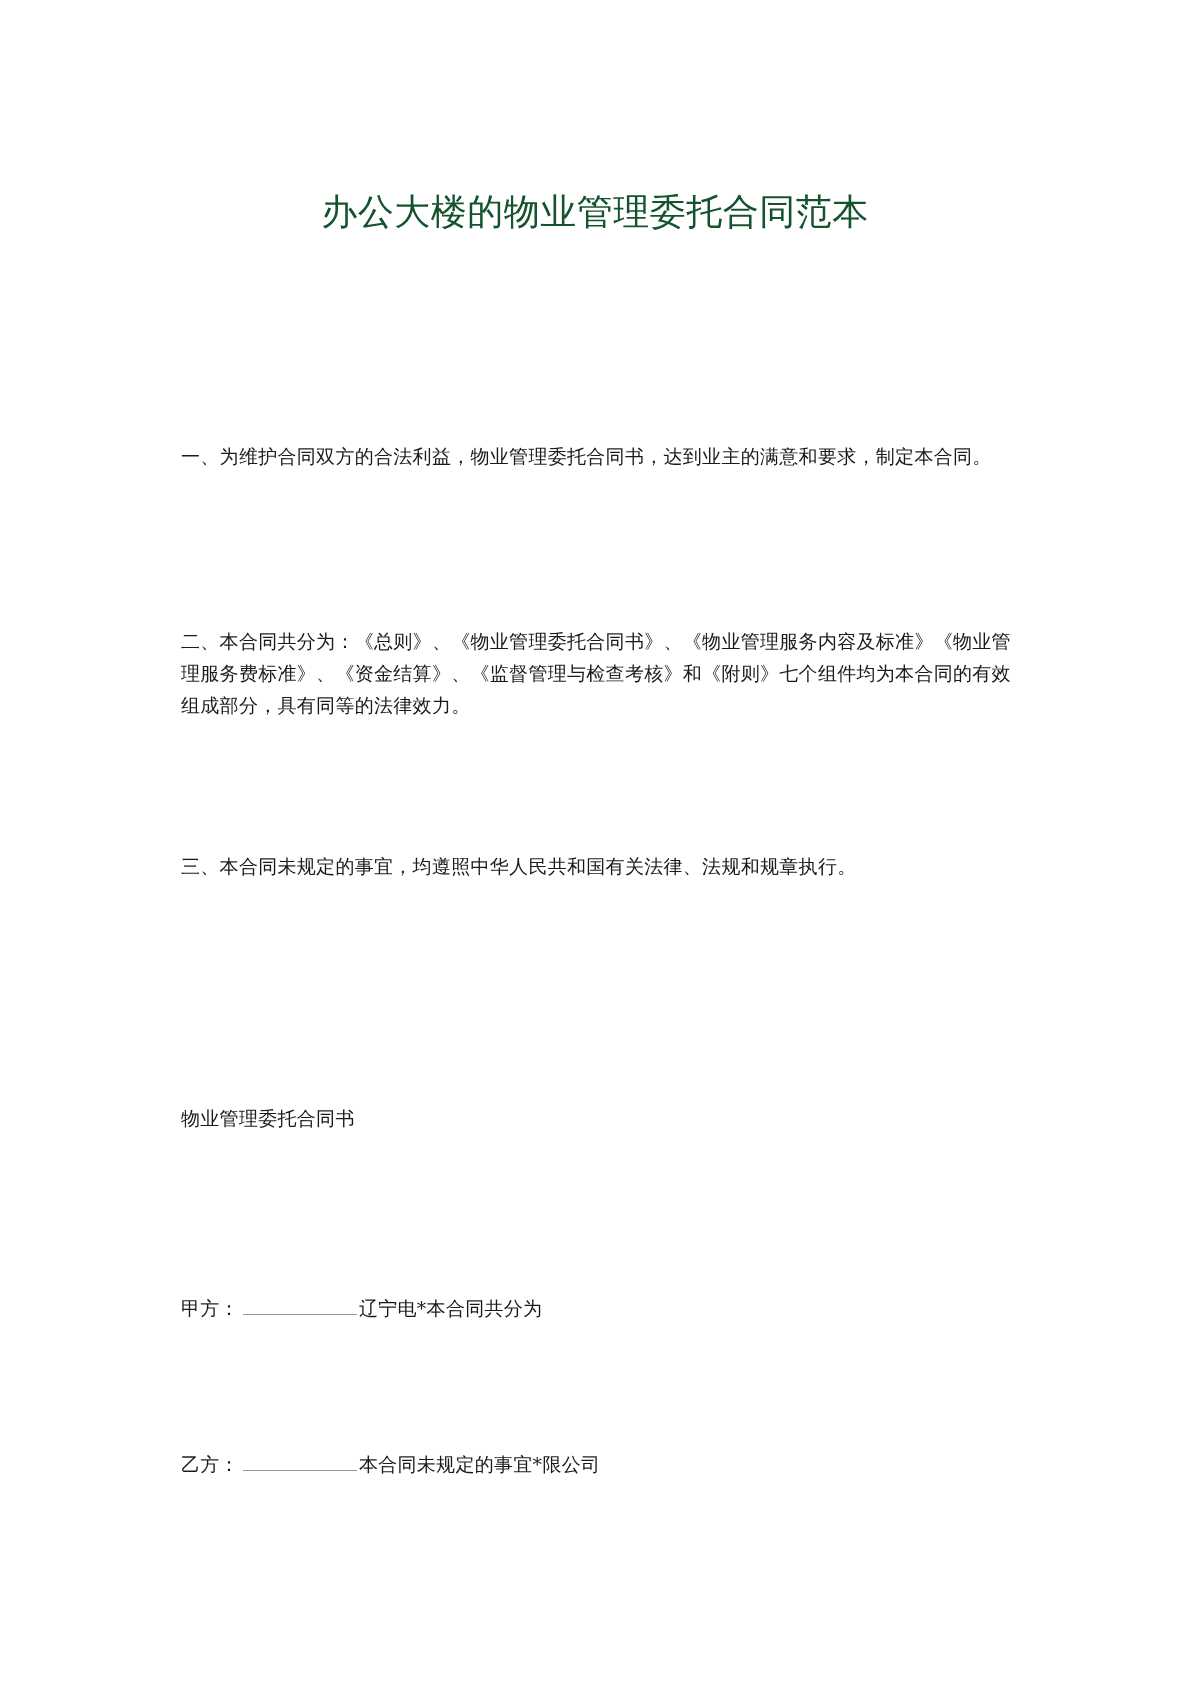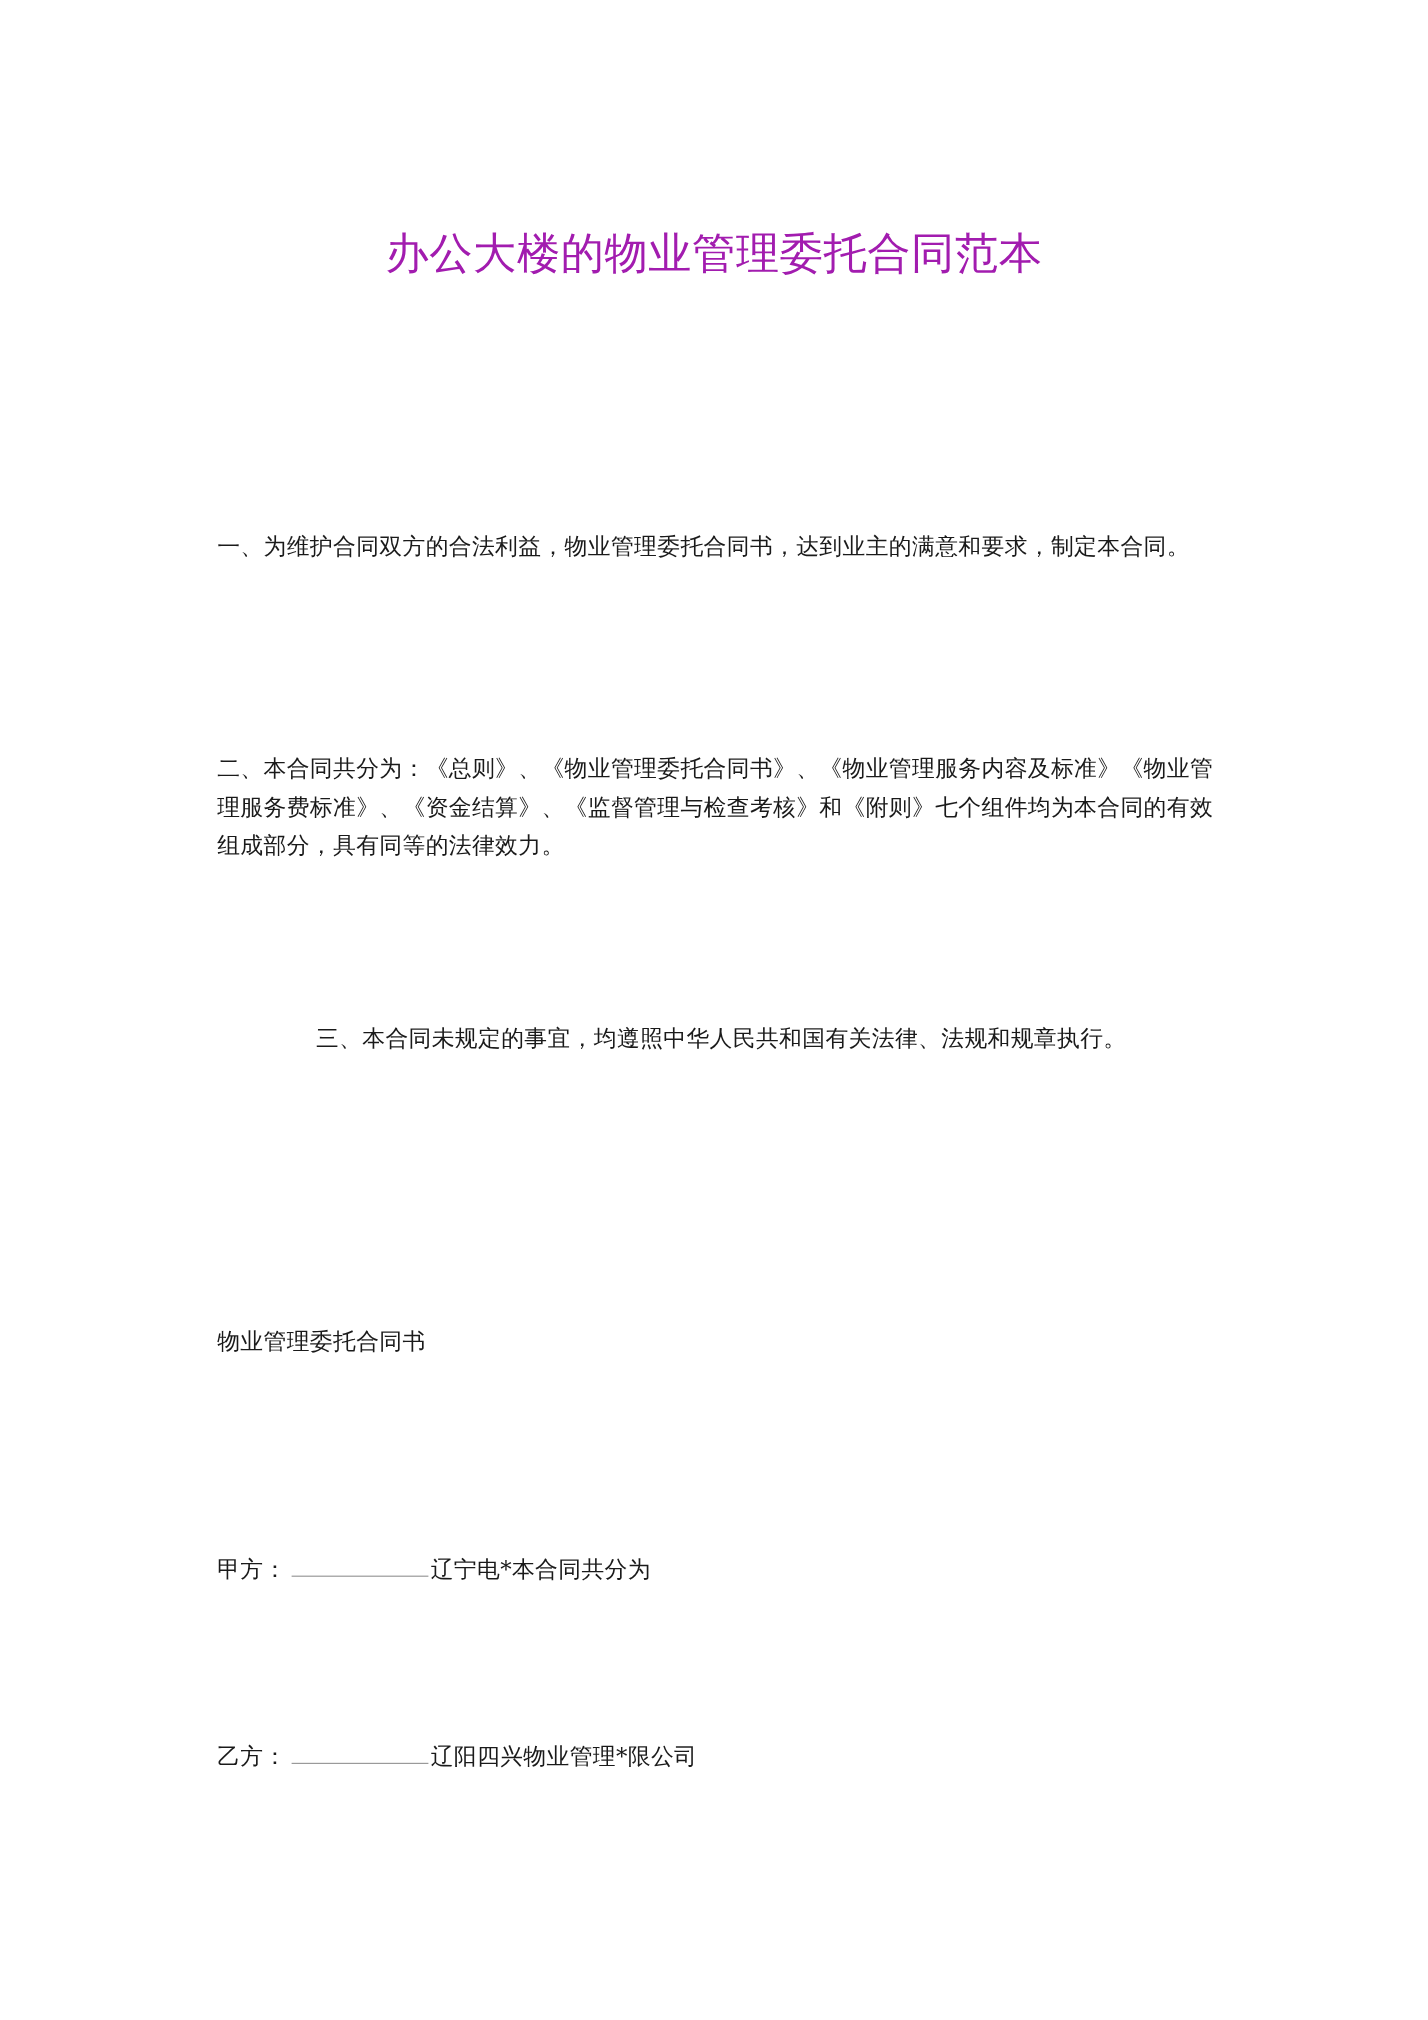--- a/index.html
+++ b/index.html
@@ -24,37 +24,37 @@
     }
     .title {
       position: absolute;
       left: 0;
       width: 1190px;
       top: 166px;
       text-align: center;
       font-family: "DejaVu Sans", "Liberation Sans", sans-serif;
       font-size: 36px;
       font-weight: normal;
-      color: #a21caf;
+      color: #14532d;
       letter-spacing: 0.5px;
       line-height: 44px;
     }
     .text {
       position: absolute;
       left: 181px;
       width: 840px;
       font-size: 19px;
       line-height: 32px;
       color: #1a1a1a;
       letter-spacing: 0.3px;
     }
     .heading-zongze { top: 282px; letter-spacing: 12px; }
     .p1 { top: 440px; }
     .p2 { top: 625px; }
-    .p3 { top: 850px; text-align: center; }
+    .p3 { top: 850px; }
     .sub-title { top: 1102px; }
     .party-a { top: 1292px; }
     .party-b { top: 1448px; }
     .blank {
       display: inline-block;
       width: 114px;
       border-bottom: 1px solid #9a9a9a;
       height: 18px;
       vertical-align: baseline;
       margin: 0 2px 0 4px;
@@ -74,16 +74,16 @@
 
   <div class="text p3">三、本合同未规定的事宜，均遵照中华人民共和国有关法律、法规和规章执行。</div>
 
   <div class="text sub-title">物业管理委托合同书</div>
 
   <div class="text party-a">
     <span>甲方：</span><span class="blank"></span><span>辽宁电*本合同共分为</span>
   </div>
 
   <div class="text party-b">
-    <span>乙方：</span><span class="blank"></span><span>辽阳四兴物业管理*限公司</span>
+    <span>乙方：</span><span class="blank"></span><span>本合同未规定的事宜*限公司</span>
   </div>
 
 </div>
 
 </body></html>

